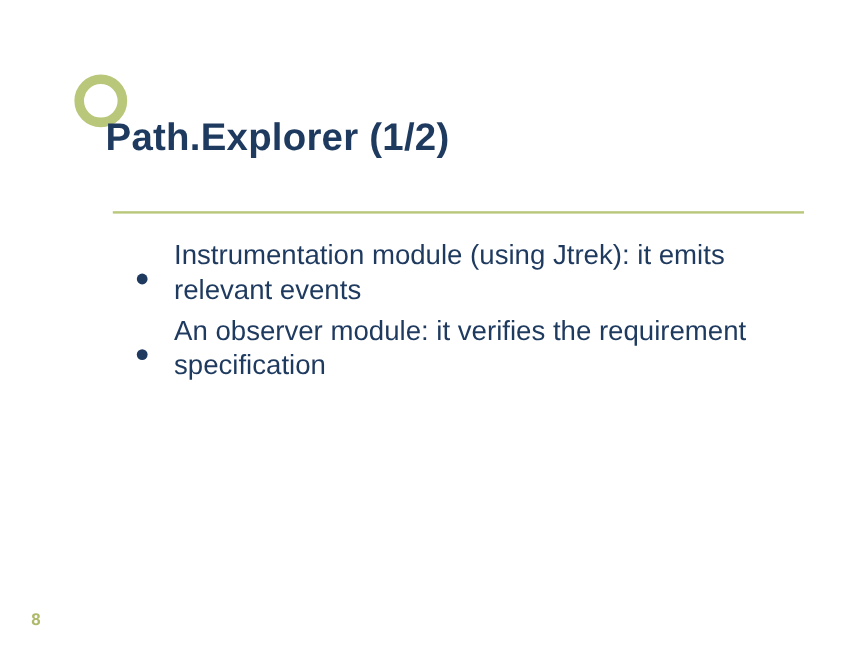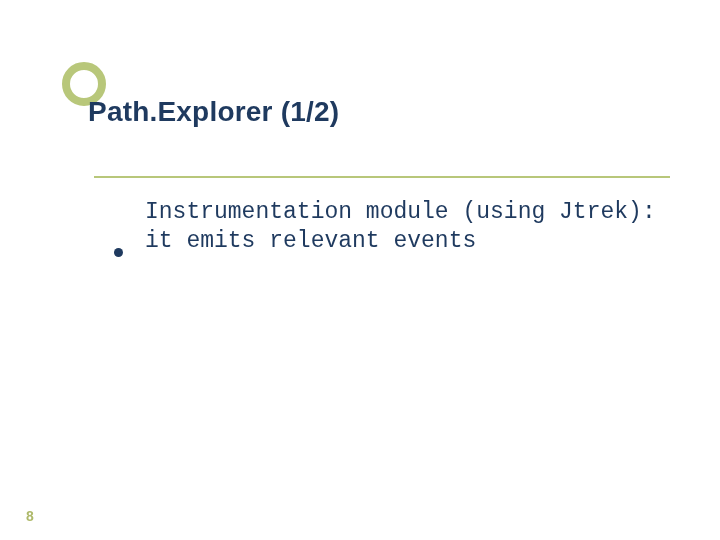--- a/index.html
+++ b/index.html
@@ -27,21 +27,21 @@
     border: 8px solid #b8c77a;
     background: transparent;
   }
   .title-wrap {
     position: absolute;
     top: 96px;
     left: 88px;
     right: 50px;
   }
   .title {
-    font-size: 28px;
+    font-size: 32px;
     font-weight: bold;
     color: #1f3a5f;
     letter-spacing: 0.2px;
     padding-bottom: 8px;
   }
   .title-rule {
     position: absolute;
     top: 176px;
     left: 94px;
     right: 50px;
@@ -49,23 +49,22 @@
     background: #b8c77a;
   }
   .body {
     position: absolute;
     top: 198px;
     left: 110px;
     right: 60px;
   }
   .item {
     display: flex;
-    align-items: flex-end;
+    align-items: center;
     margin-bottom: 4px;
-    font-family: Liberation Mono, monospace;
   }
   .bullet {
     flex: 0 0 auto;
     width: 9px;
     height: 9px;
     border-radius: 50%;
     background: #1f3a5f;
     margin-top: 11px;
     margin-right: 22px;
     margin-left: 4px;
@@ -95,17 +94,21 @@
   <div class="title-wrap">
     <h1 class="title">Path.Explorer (1/2)</h1>
   </div>
   <div class="title-rule"></div>
 
   <div class="body">
     <div class="item">
       <span class="bullet"></span>
       <span class="text">Instrumentation module (using Jtrek): it emits relevant events</span>
     </div>
+    <div class="item">
+      <span class="bullet"></span>
+      <span class="text">An observer module: it verifies the requirement specification</span>
+    </div>
   </div>
 
   <div class="page-num">8</div>
 
 </div>
 
 </body></html>

